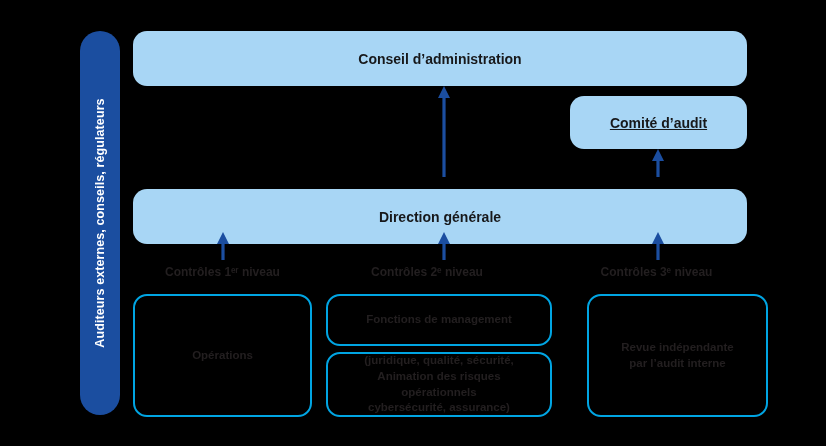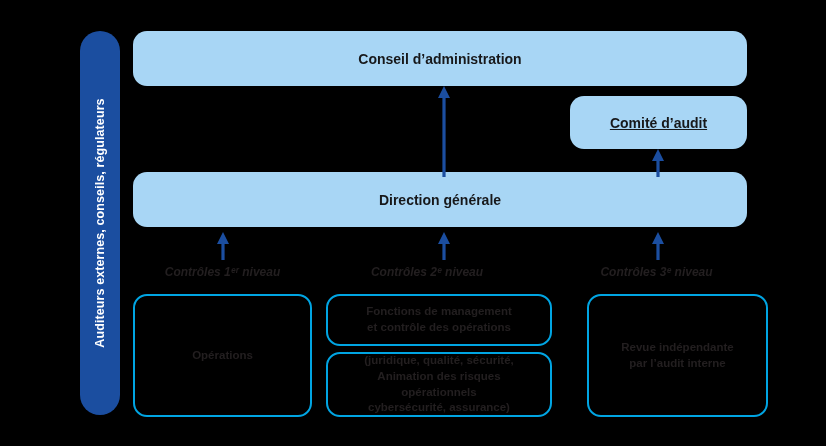--- a/index.html
+++ b/index.html
@@ -62,42 +62,41 @@
   }
   .band-audit {
     left: 570px;
     top: 96px;
     width: 177px;
     height: 53px;
     text-decoration: underline;
   }
   .band-management {
     left: 133px;
-    top: 172px;
+    top: 189px;
     width: 614px;
     height: 55px;
   }
 
   
   .arrow {
     position: absolute;
     width: 14px;
   }
   .arrow svg { display: block; }
 
   
   .level-label {
     position: absolute;
     top: 265px;
     color: #231f20;
     font-size: 12px;
     font-weight: bold;
     text-align: center;
     white-space: nowrap;
-    font-style: italic;
   }
   .level-1 { left: 133px; width: 179px; }
   .level-2 { left: 314px; width: 226px; }
   .level-3 { left: 566px; width: 181px; }
 
   
   .line-box {
     position: absolute;
     border: 2px solid #00a5e3;
     border-radius: 14px;
@@ -195,21 +194,20 @@
   <div class="level-label level-2">Contrôles 2ᵉ niveau</div>
   <div class="level-label level-3">Contrôles 3ᵉ niveau</div>
 
   <div class="line-box box-operations">
     <span class="box-text">Opérations</span>
   </div>
 
   <div class="line-box box-mgmt-functions">
     <span>
       <span class="box-text">Fonctions de management</span>
-      <span class="box-text">et contrôle des opérations</span>
     </span>
   </div>
 
   <div class="line-box box-risk-animation">
     <span>
       <span class="box-text">(juridique, qualité, sécurité,</span>
       <span class="box-text">Animation des risques opérationnels</span>
       <span class="box-text">cybersécurité, assurance)</span>
     </span>
   </div>

